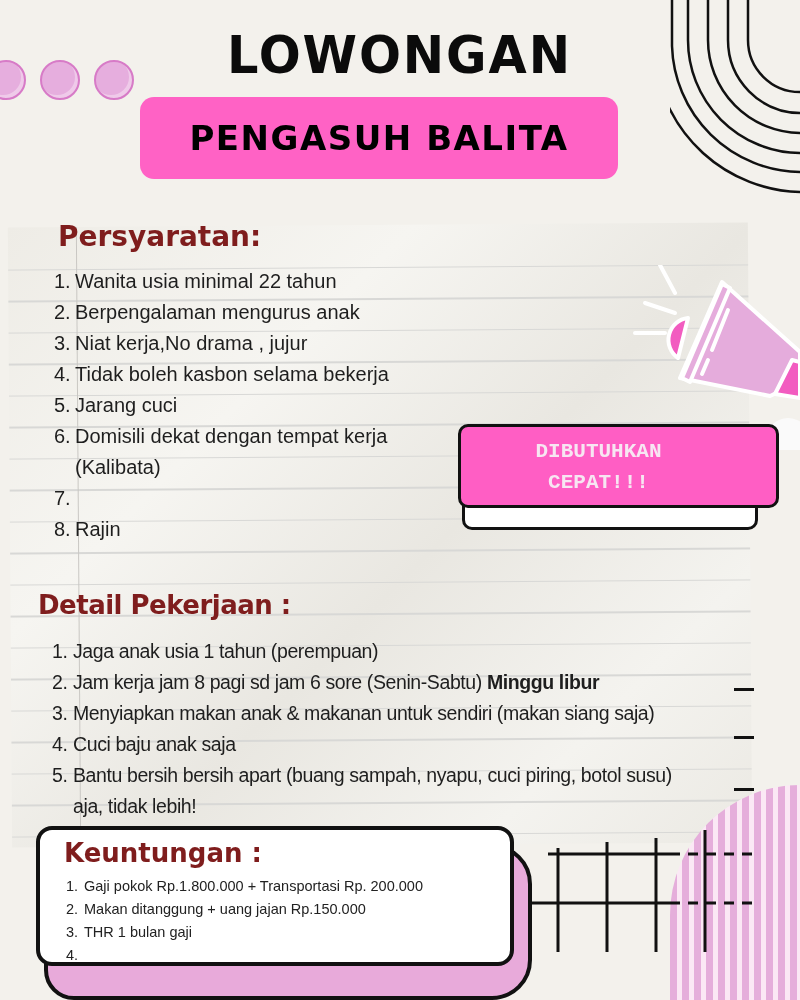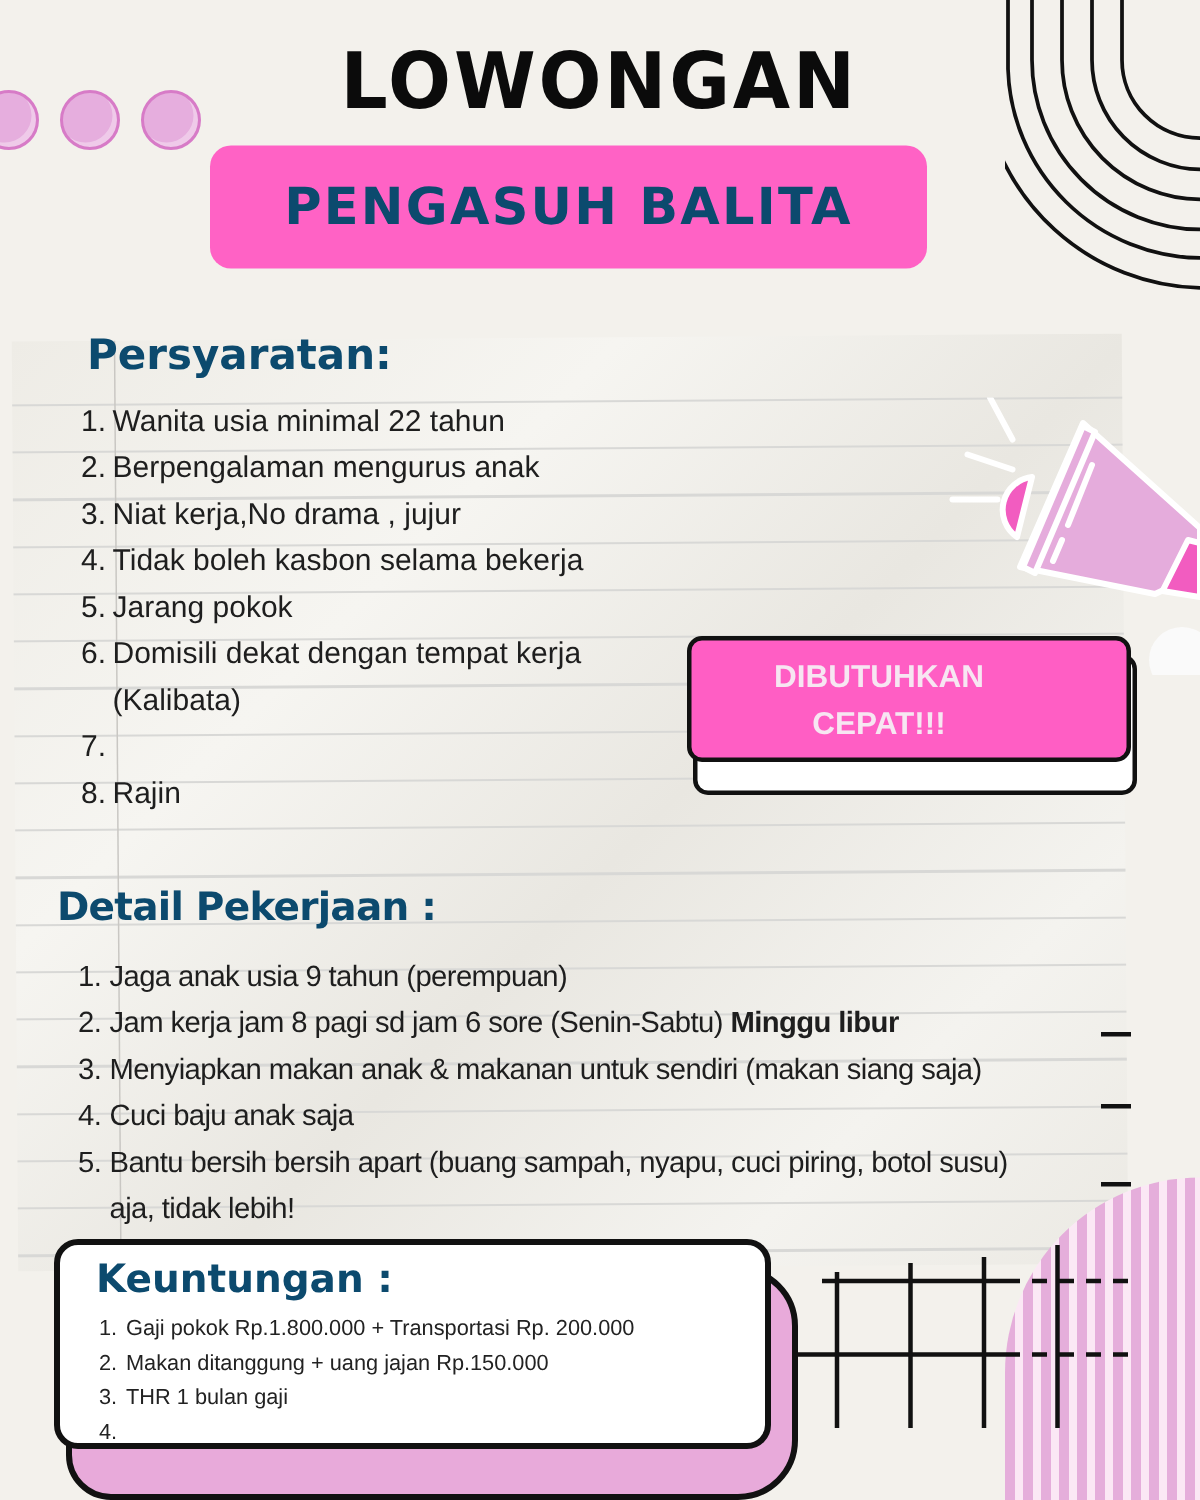--- a/index.html
+++ b/index.html
@@ -29,47 +29,47 @@
   .title {
     position: absolute; left: 0; width: 800px; top: 25px; text-align: center;
     font-family: "DejaVu Sans", sans-serif; font-weight: bold;
     font-size: 52px; letter-spacing: 2px; color: #0b0b0b;
   }
   .title span { display: inline-block; transform: scaleX(0.95); margin-left: 0px; }
   .subtitle {
     position: absolute; left: 140px; top: 97px; width: 478px; height: 82px;
     background: #ff62c5; border-radius: 14px;
     display: flex; align-items: center; justify-content: center;
-    color: #0c4a6e; font-family: "DejaVu Sans", sans-serif; font-weight: bold;
+    color: #000000; font-family: "DejaVu Sans", sans-serif; font-weight: bold;
     font-size: 34px; letter-spacing: 1.5px;
   }
   .arcs { position: absolute; right: 0; top: 0; }
   h2 {
     position: absolute; margin: 0; font-family: "DejaVu Sans", sans-serif;
-    font-weight: bold; color: #0c4a6e;
+    font-weight: bold; color: #7f1d1d;
   }
   .req-title { left: 58px; top: 220px; font-size: 28px; }
   .det-title { left: 38px; top: 590px; font-size: 26px; letter-spacing: -0.5px; }
   ol { list-style: none; margin: 0; padding: 0; position: absolute; }
   ol li { display: flex; }
   ol li .num { display: inline-block; }
   .req-list { left: 54px; top: 266px; font-size: 20px; line-height: 31px; color: #1e1e1e; }
   .req-list .num { width: 21px; }
   .det-list { left: 52px; top: 636px; font-size: 19.5px; line-height: 31px; color: #1e1e1e; letter-spacing: -0.4px; }
   .det-list .num { width: 21px; }
   .det-list b { font-weight: bold; margin-top: 16px; }
   .badge-shadow {
     position: absolute; left: 462px; top: 436px; width: 290px; height: 88px;
     background: #fff; border: 3px solid #111; border-radius: 10px;
   }
   .badge {
-    position: absolute; left: 458px; top: 424px; width: 296px; height: 84px;
+    position: absolute; left: 458px; top: 424px; width: 321px; height: 84px;
     background: #ff5ec4; border: 3px solid #111; border-radius: 10px;
     color: #f7e6f2; font-weight: bold; font-size: 21px; text-align: center;
-    line-height: 31px; padding-top: 9px; box-sizing: border-box;
+    line-height: 31px; padding-top: 9px; box-sizing: border-box; font-family: Liberation Mono, monospace;
   }
   .badge div { margin-left: -40px; }
   .megaphone { position: absolute; left: 660px; top: 270px; }
   .dash { position: absolute; width: 20px; height: 3px; background: #111; }
   .grid-lines { position: absolute; left: 520px; top: 800px; }
   .stripes-circle {
     position: absolute; left: 670px; top: 785px; width: 260px; height: 300px;
     border-radius: 130px 130px 0 0;
     background: repeating-linear-gradient(to right, #e5aedb 0, #e5aedb 7px, #fbe8f5 7px, #fbe8f5 12px);
     overflow: hidden;
@@ -127,21 +127,21 @@
   <li>
       <span class="num">3.</span>
       <span>Niat kerja,No drama , jujur</span>
     </li>
   <li>
       <span class="num">4.</span>
       <span>Tidak boleh kasbon selama bekerja</span>
     </li>
   <li>
       <span class="num">5.</span>
-      <span>Jarang pokok</span>
+      <span>Jarang cuci</span>
     </li>
   <li>
       <span class="num">6.</span>
       <span><span>Domisili dekat dengan tempat kerja</span><br><span>(Kalibata)</span></span>
     </li>
   <li>
       <span class="num">7.</span>
     </li>
   <li>
       <span class="num">8.</span>
@@ -171,21 +171,21 @@
 <div class="badge-shadow"></div>
 <div class="badge">
   <div>DIBUTUHKAN</div>
   <div>CEPAT!!!</div>
 </div>
 
 <h2 class="det-title">Detail Pekerjaan :</h2>
 <ol class="det-list">
   <li>
       <span class="num">1.</span>
-      <span>Jaga anak usia 9 tahun (perempuan)</span>
+      <span>Jaga anak usia 1 tahun (perempuan)</span>
     </li>
   <li>
       <span class="num">2.</span>
       <span><span>Jam kerja jam 8 pagi sd jam 6 sore (Senin-Sabtu) </span><b>Minggu libur</b></span>
     </li>
   <li>
       <span class="num">3.</span>
       <span>Menyiapkan makan anak &amp; makanan untuk sendiri (makan siang saja)</span>
     </li>
   <li>

